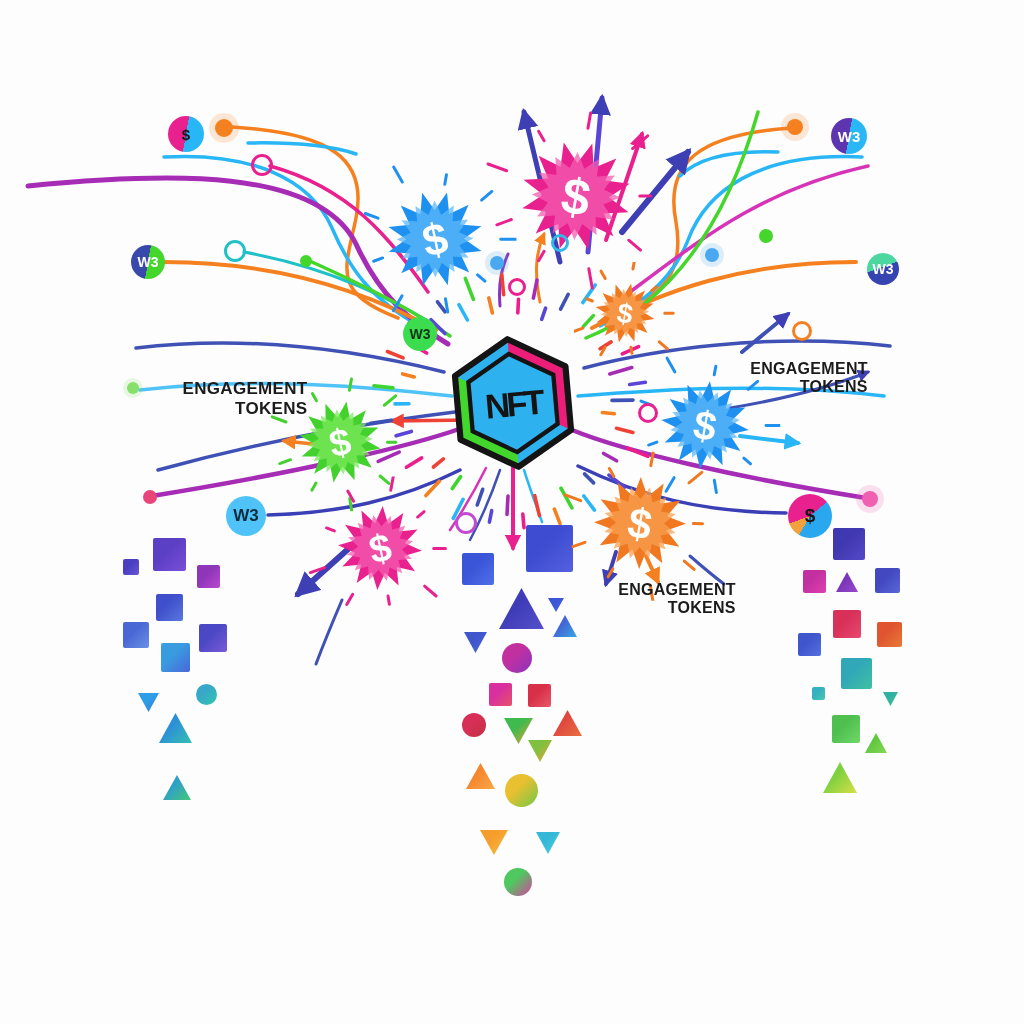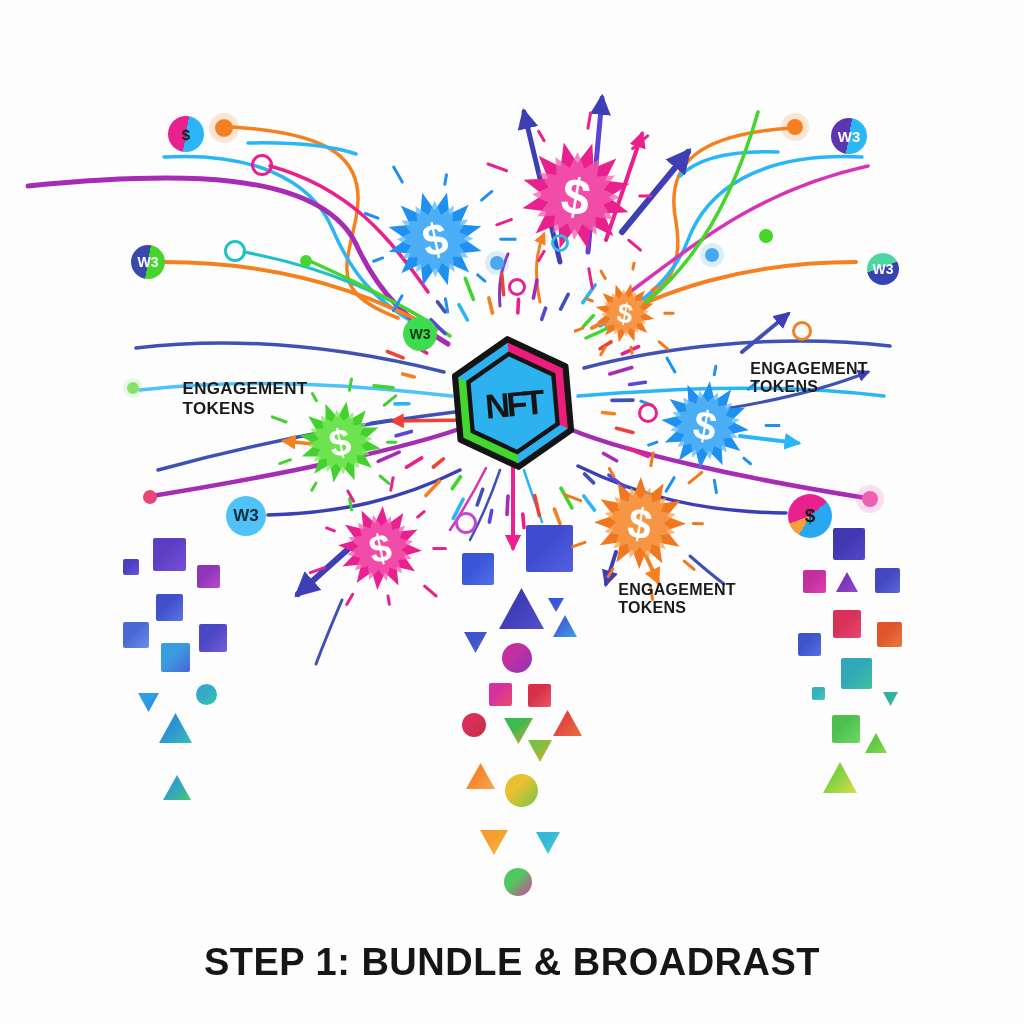--- a/index.html
+++ b/index.html
@@ -5,21 +5,21 @@
   html,body{margin:0;padding:0;background:#ffffff;}
   #stage{position:relative;width:1024px;height:1024px;background:#fdfdfd;overflow:hidden;
          font-family:"Liberation Sans",sans-serif;}
   #flow-svg{position:absolute;left:0;top:0;z-index:1;}
   .shape{position:absolute;z-index:2;}
   .star-wrap{position:absolute;transform:translate(-50%,-50%);z-index:3;}
   .node{position:absolute;transform:translate(-50%,-50%);border-radius:50%;z-index:4;}
   #hexagon{position:absolute;z-index:5;}
   .badge{position:absolute;display:flex;align-items:center;justify-content:center;border-radius:50%;
          font-weight:700;transform:translate(-50%,-50%);z-index:6;}
-  .label{position:absolute;transform:translate(-50%,0);text-align:left;font-weight:800;
+  .label{position:absolute;transform:translate(-50%,0);text-align:right;font-weight:800;
          color:#1b1b1b;line-height:1.15;letter-spacing:.3px;z-index:7;white-space:nowrap;}
   #title{position:absolute;left:50%;transform:translateX(-50%);top:941px;font-size:38px;font-weight:800;
          color:#161616;letter-spacing:.5px;white-space:nowrap;z-index:7;}
 </style>
 </head>
 <body>
 
 <div id="stage">
 
   <svg id="flow-svg" width="1024" height="1024">
@@ -137,21 +137,20 @@
 
   <svg id="hexagon" width="124" height="138" viewBox="0 0 100 112" style="left:451px;top:334px;transform:rotate(-5deg)">
     <polygon points="50,4 95,30 95,82 50,108 5,82 5,30" fill="#2eb2ef"></polygon>
     <polygon points="50,4 95,30 95,82 84.6,76 84.6,36 50,16" fill="#ec1e79"></polygon>
     <polygon points="5,30 5,82 50,108 50,96 15.4,76 15.4,36" fill="#43d62c"></polygon>
     <polygon points="50,16 84.6,36 84.6,76 50,96 15.4,76 15.4,36" stroke="#141414" stroke-width="3.5" fill="#2eb2ef"></polygon>
     <polygon points="50,4 95,30 95,82 50,108 5,82 5,30" fill="none" stroke="#141414" stroke-width="5" stroke-linejoin="round"></polygon>
     <text x="50" y="57" text-anchor="middle" dy=".35em" font-size="28" font-weight="bold" letter-spacing="-3" fill="#141414" font-family="Liberation Sans, sans-serif">NFT</text>
   </svg>
 
-  <div id="title">STEP 1: BUNDLE &amp; BROADRAST</div>
 <div class="star-wrap" style="left: 576px; top: 196px; width: 187px; height: 187px;"><svg width="187" height="187">
         <line x1="157.3" y1="93.5" x2="168.3" y2="93.5" stroke="#e8218f" stroke-width="3" stroke-linecap="round"></line>
         <line x1="146.20385768658568" y1="137.7237875464339" x2="158.00094211061796" y2="147.62271673560662" stroke="#e8218f" stroke-width="3" stroke-linecap="round"></line>
         <line x1="106.31523551181947" y1="166.17881217230095" x2="109.75346942962469" y2="185.67800568194266" stroke="#e8218f" stroke-width="3" stroke-linecap="round"></line>
         <line x1="61.600000000000016" y1="148.75242076144718" x2="56.100000000000016" y2="158.27870020307603" stroke="#e8218f" stroke-width="3" stroke-linecap="round"></line>
         <line x1="28.84914768992951" y1="117.03098586080603" x2="14.377881329826522" y2="122.29809606802132" stroke="#e8218f" stroke-width="3" stroke-linecap="round"></line>
         <line x1="24.150684585999954" y1="68.25891342256566" x2="5.544770694438981" y2="61.48691458471742" stroke="#e8218f" stroke-width="3" stroke-linecap="round"></line>
         <line x1="61.59999999999997" y1="38.24757923855283" x2="56.099999999999966" y2="28.721299796924015" stroke="#e8218f" stroke-width="3" stroke-linecap="round"></line>
         <line x1="105.44699462348478" y1="25.745226592760076" x2="108.12117655955551" y2="10.579187196372075" stroke="#e8218f" stroke-width="3" stroke-linecap="round"></line>
         <line x1="150.03407990218057" y1="46.06227440513338" x2="165.20175987593632" y2="33.335079733339896" stroke="#e8218f" stroke-width="3" stroke-linecap="round"></line>

